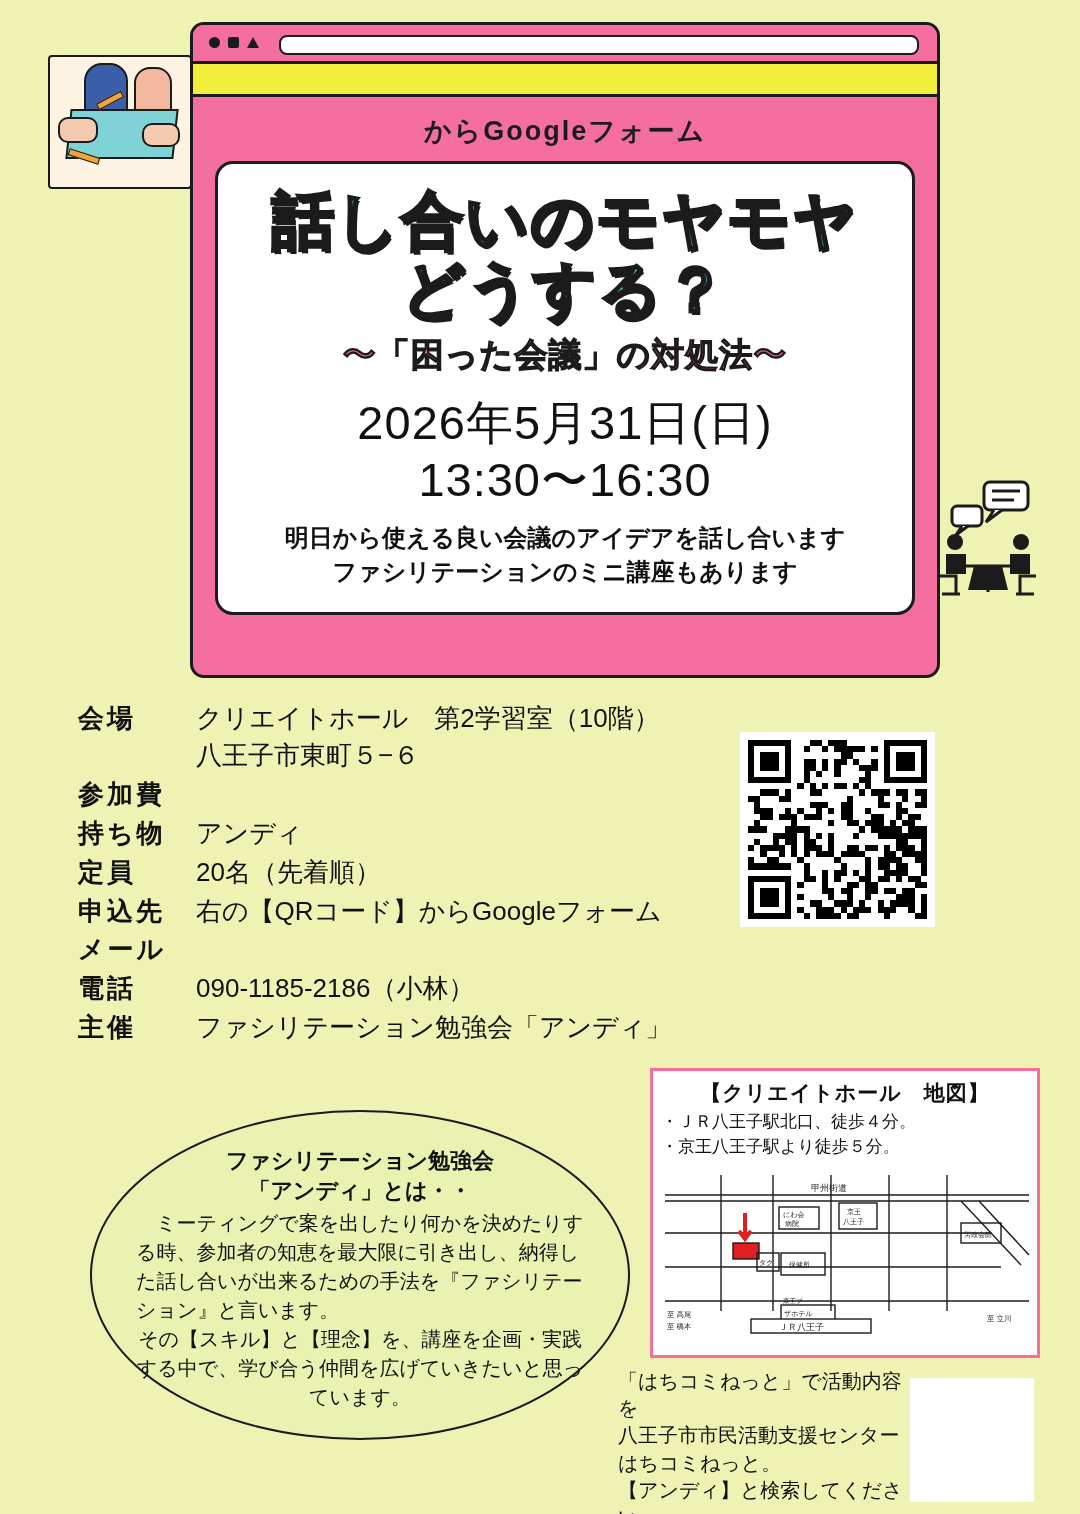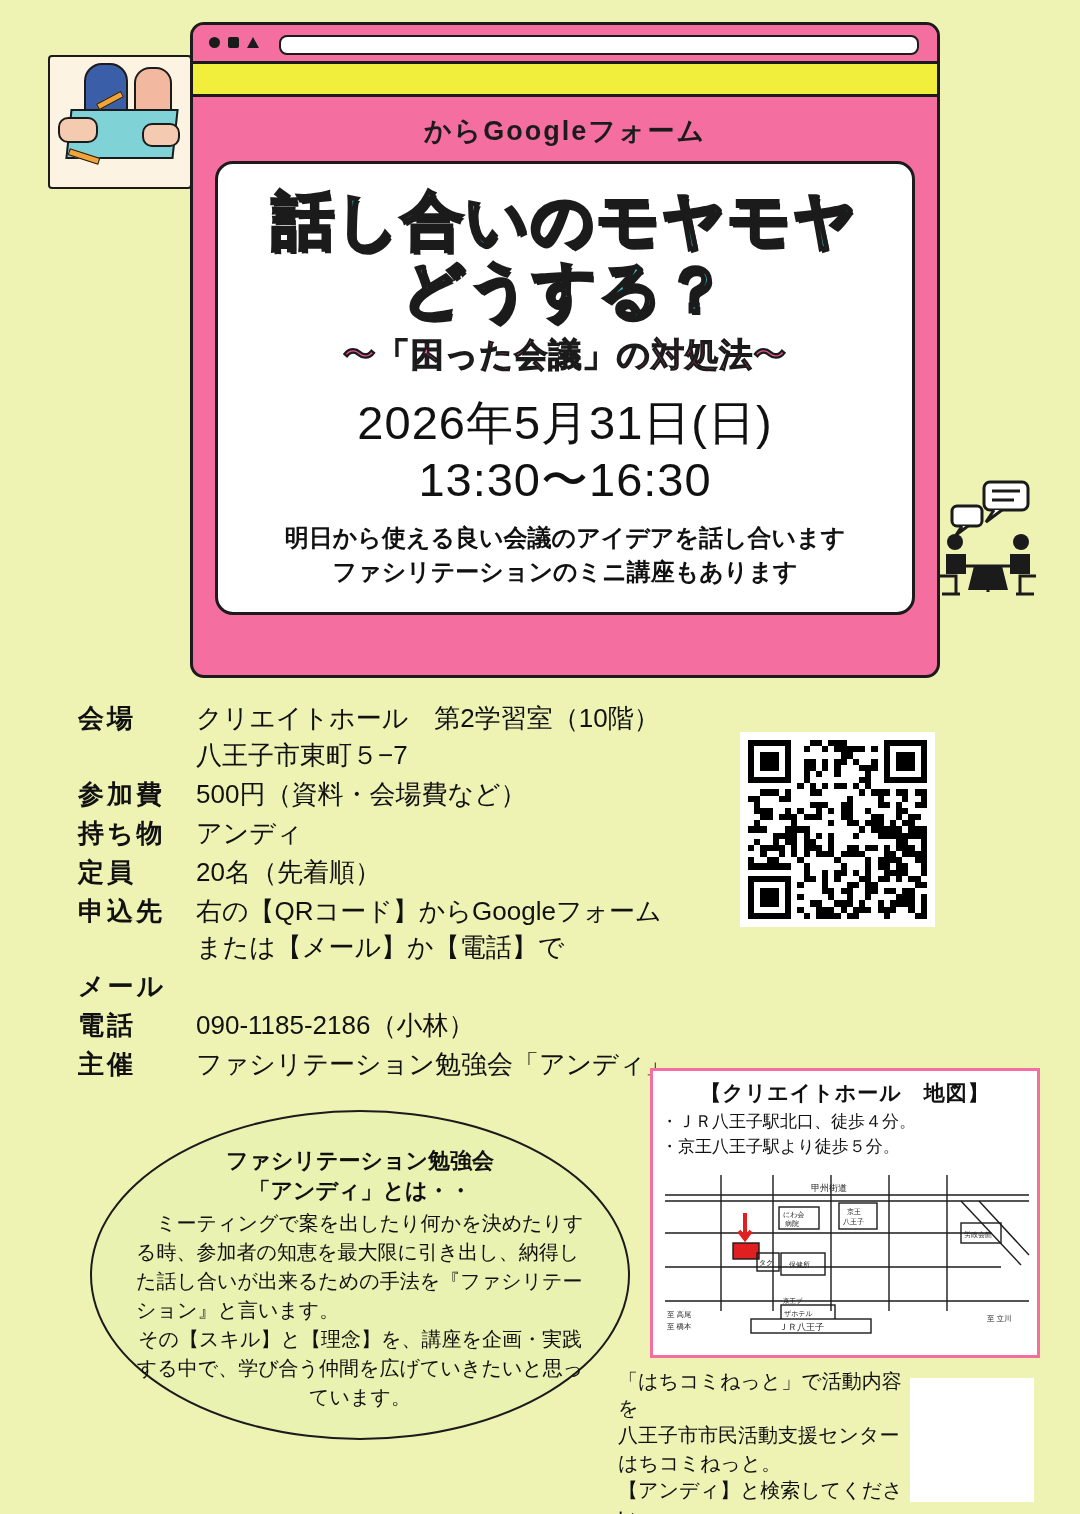--- a/index.html
+++ b/index.html
@@ -173,40 +173,38 @@
       <div class="lead">ファシリテーションのミニ講座もあります</div>
     </div>
   </div>
 </div>
 
 <div class="details">
   <div class="drow">
     <div class="dlabel">会場</div>
     <div class="dval">
       <span>クリエイトホール　第2学習室（10階）</span>
-      <span class="sub">八王子市東町５−7</span>
+      <span class="sub">八王子市東町５−６</span>
     </div>
   </div>
   <div class="drow">
     <div class="dlabel">参加費</div>
-    <div class="dval">500円（資料・会場費など）</div>
   </div>
   <div class="drow">
     <div class="dlabel">持ち物</div>
     <div class="dval">アンディ</div>
   </div>
   <div class="drow">
     <div class="dlabel">定員</div>
     <div class="dval">20名（先着順）</div>
   </div>
   <div class="drow">
     <div class="dlabel">申込先</div>
     <div class="dval">
       <span>右の【QRコード】からGoogleフォーム</span>
-      <span class="sub">または【メール】か【電話】で</span>
     </div>
   </div>
   <div class="drow">
     <div class="dlabel">メール</div>
   </div>
   <div class="drow">
     <div class="dlabel">電話</div>
     <div class="dval">090-1185-2186（小林）</div>
   </div>
   <div class="drow">

